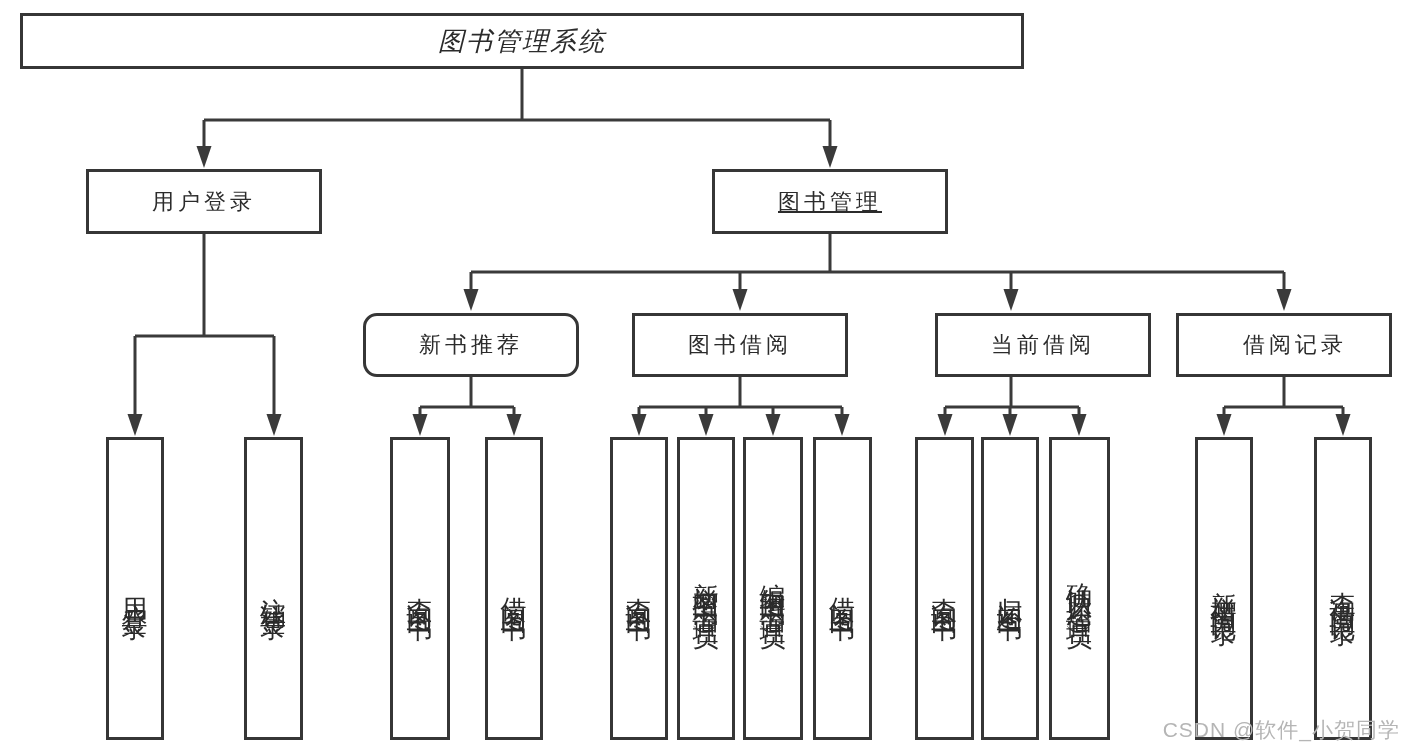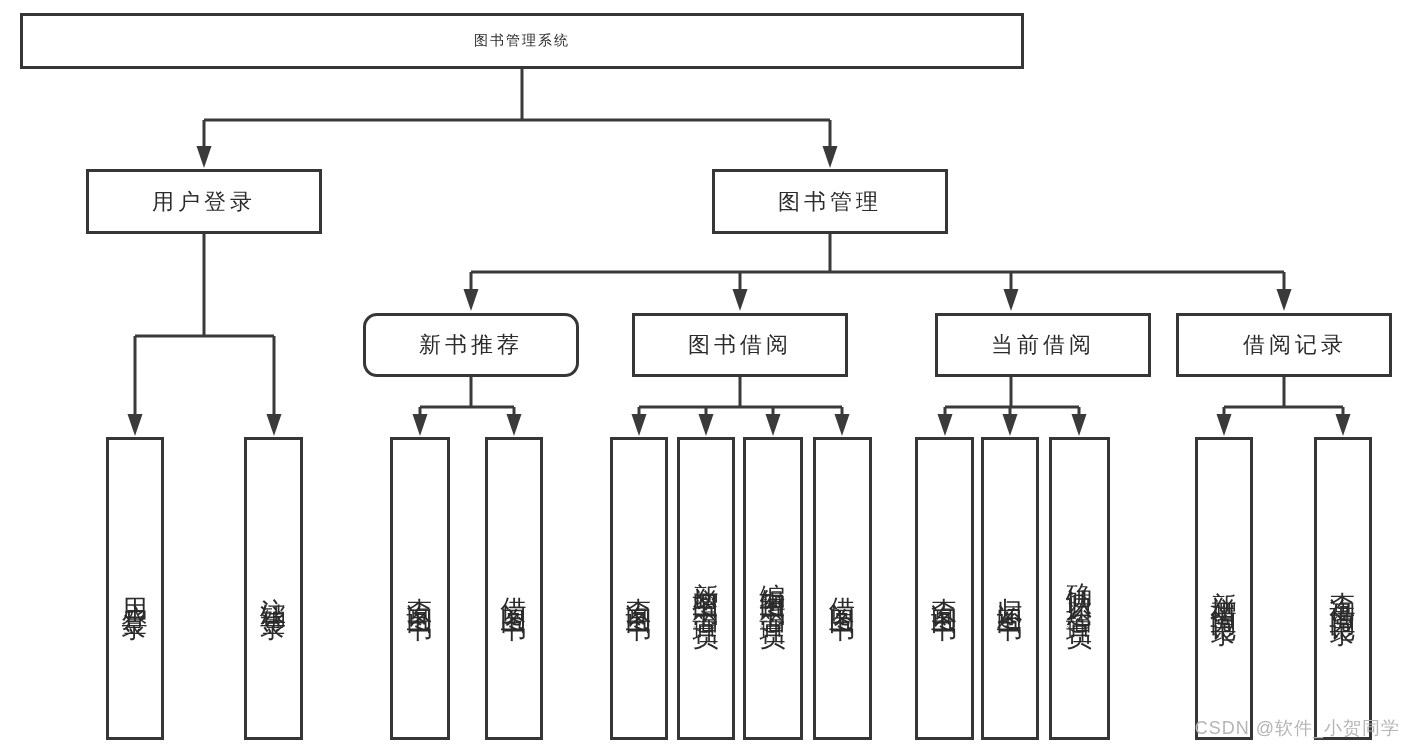--- a/index.html
+++ b/index.html
@@ -36,39 +36,40 @@
     position: absolute;
     box-sizing: border-box;
     background: #ffffff;
     border: 3px solid #363636;
     display: flex;
     align-items: center;
     justify-content: center;
     color: #2b2b2b;
   }
   .h-lg {
-    font-size: 14px;
+    font-size: 26px;
     letter-spacing: 2px;
+    font-style: italic;
   }
   .h-md {
     font-size: 22px;
     letter-spacing: 4px;
   }
   .v {
     writing-mode: vertical-rl;
     text-orientation: mixed;
     font-size: 26px;
     line-height: 1;
     letter-spacing: 6px;
   }
   .watermark {
     position: absolute;
     top: 716px;
     right: 5px;
-    font-size: 18px;
+    font-size: 21px;
     letter-spacing: 1px;
     color: #b5b5b5;
     white-space: nowrap;
   }
 </style>
 </head>
 <body>
 
 <div class="canvas">
 
@@ -115,21 +116,21 @@
     </g>
   </svg>
 
   <div class="node h-lg" style="left:20px; top:13px; width:1004px; height:56px;">
     <span>图书管理系统</span>
   </div>
 
   <div class="node h-md" style="left:86px; top:169px; width:236px; height:65px;">
     <span>用户登录</span>
   </div>
-  <div class="node h-md" style="left:712px; top:169px; width:236px; height:65px;">
+  <div class="node h-md" style="left:712px; top:169px; width:236px; height:65px;text-decoration:underline;">
     <span>图书管理</span>
   </div>
 
   <div class="node h-md" style="left:363px; top:313px; width:216px; height:64px;border-radius:14px;">
     <span>新书推荐</span>
   </div>
   <div class="node h-md" style="left:632px; top:313px; width:216px; height:64px;">
     <span>图书借阅</span>
   </div>
   <div class="node h-md" style="left:935px; top:313px; width:216px; height:64px;">

